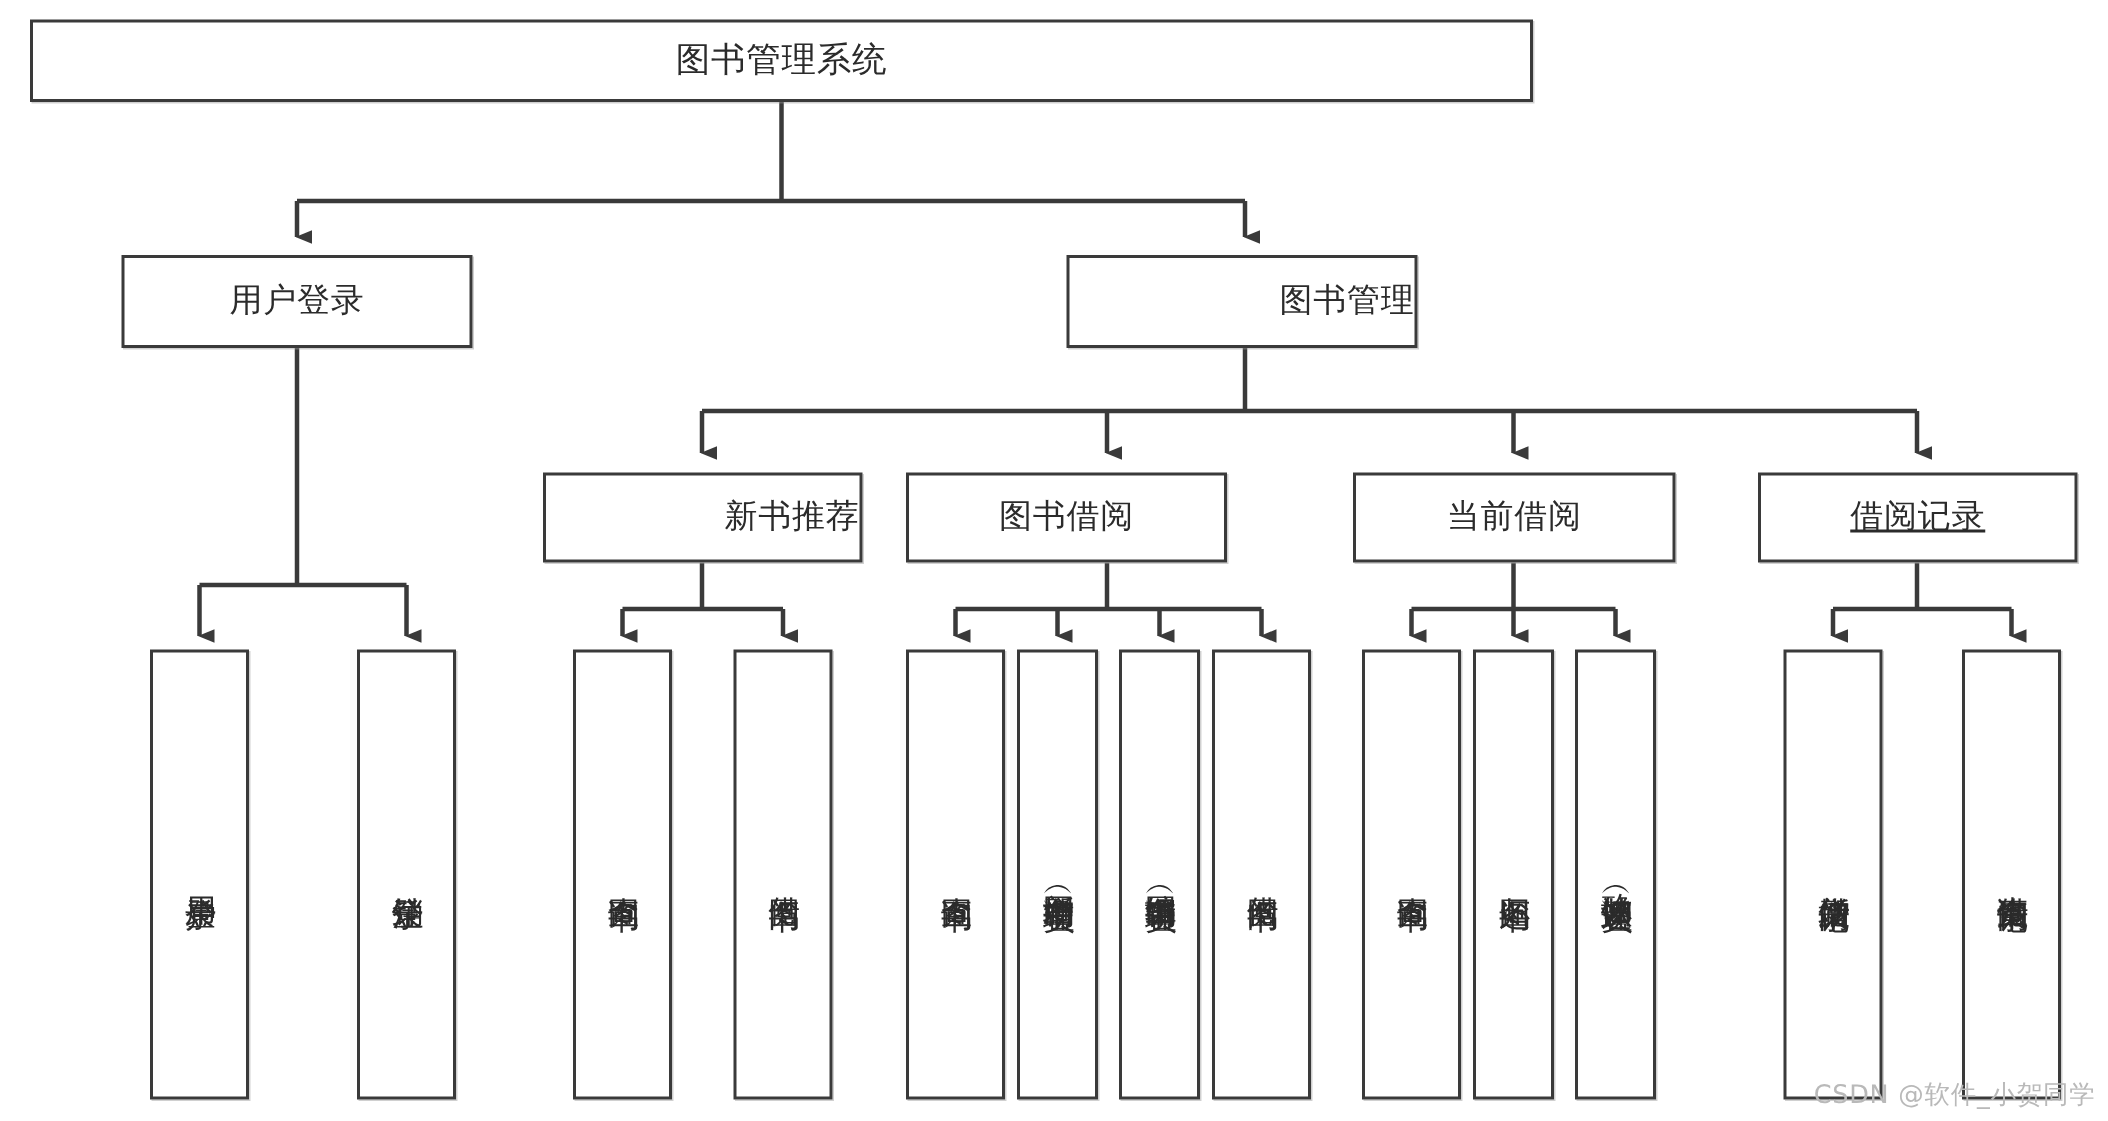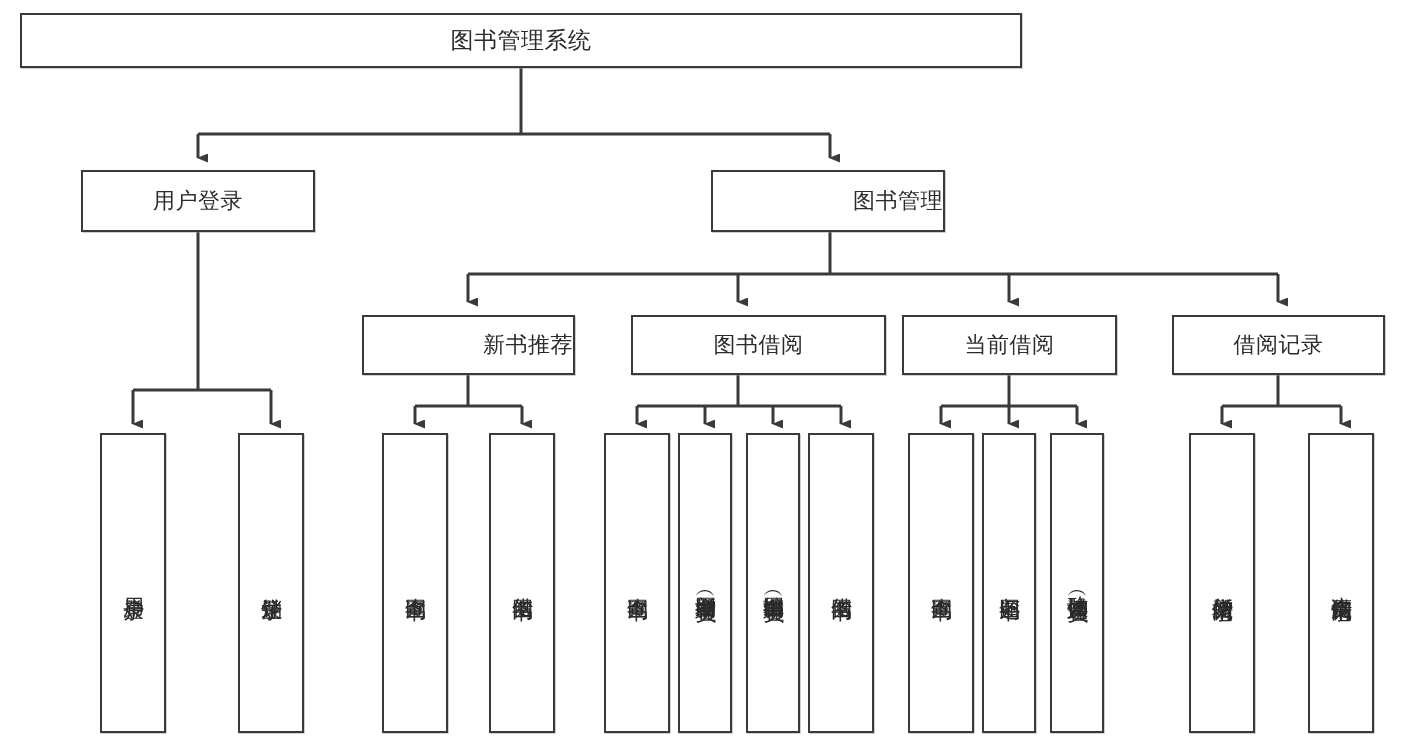--- a/index.html
+++ b/index.html
@@ -134,27 +134,27 @@
   <div class="node horiz" style="left:81px; top:170px; width:234px; height:62px;">
     <span class="lbl">用户登录</span>
   </div>
   <div class="node horiz" style="left:711px; top:170px; width:234px; height:62px;justify-content:flex-end;">
     <span class="lbl">图书管理</span>
   </div>
 
   <div class="node horiz" style="left:362px; top:315px; width:213px; height:60px;justify-content:flex-end;">
     <span class="lbl">新书推荐</span>
   </div>
-  <div class="node horiz" style="left:631px; top:315px; width:255px; height:60px;">
+  <div class="node horiz" style="left:604px; top:315px; width:214px; height:60px;">
     <span class="lbl">图书借阅</span>
   </div>
   <div class="node horiz" style="left:902px; top:315px; width:215px; height:60px;">
     <span class="lbl">当前借阅</span>
   </div>
-  <div class="node horiz" style="left:1172px; top:315px; width:213px; height:60px;">
+  <div class="node horiz" style="left:1172px; top:315px; width:213px; height:60px;text-decoration:underline;">
     <span class="lbl">借阅记录</span>
   </div>
 
   <div class="node vert" style="left:100px; top:433px; width:66px; height:300px;">
     <span class="lbl">用户登录</span>
   </div>
   <div class="node vert" style="left:238px; top:433px; width:66px; height:300px;">
     <span class="lbl">注销登录</span>
   </div>
 
@@ -188,14 +188,15 @@
     <span class="lbl">确认归还（管理员）</span>
   </div>
 
   <div class="node vert" style="left:1189px; top:433px; width:66px; height:300px;">
     <span class="lbl">新增借阅记录</span>
   </div>
   <div class="node vert" style="left:1308px; top:433px; width:66px; height:300px;">
     <span class="lbl">查询借阅记录</span>
   </div>
 
+  <div class="watermark">CSDN @软件_小贺同学</div>
 
 </div>
 
 </body></html>

